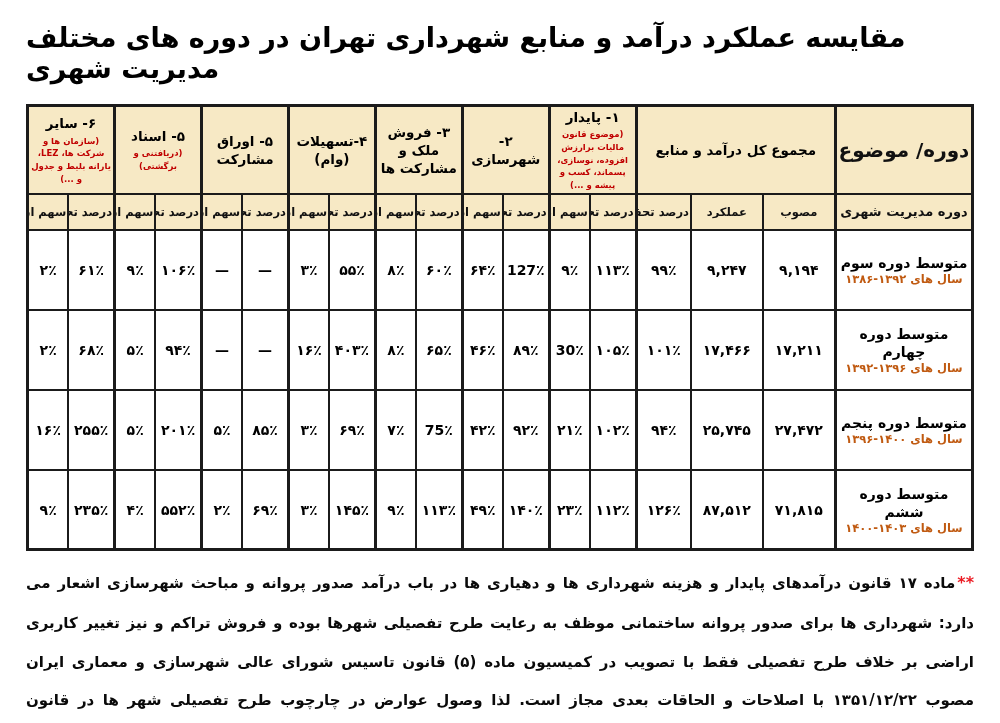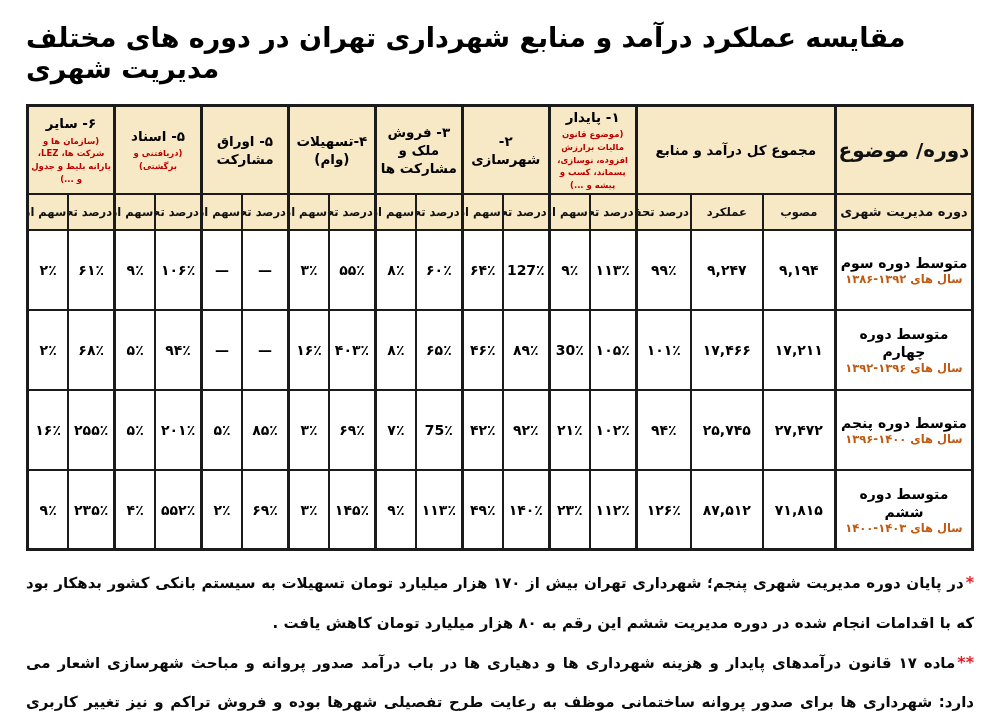--- a/index.html
+++ b/index.html
@@ -216,16 +216,15 @@
         <td class="v">۲٪</td>
         <td class="v gs">۵۵۲٪</td>
         <td class="v">۴٪</td>
         <td class="v gs">۲۳۵٪</td>
         <td class="v">۹٪</td>
       </tr>
     </tbody>
   </table>
 
   <div class="footnotes">
-    <p class="fn"><span class="fmark">*</span><span>در پایان دوره مدیریت شهری پنجم؛ شهرداری تهران بیش از ۱۷۰ هزار میلیارد تومان تسهیلات به سیستم بانکی کشور بدهکار بود که با اقدامات انجام شده در دوره مدیریت ششم این رقم به ۸۰ هزار میلیارد تومان کاهش یافت .</span></p>
     <p class="fn"><span class="fmark">**</span><span>ماده ۱۷ قانون درآمدهای پایدار و هزینه شهرداری ها و دهیاری ها در باب درآمد صدور پروانه و مباحث شهرسازی اشعار می دارد: شهرداری ها برای صدور پروانه ساختمانی موظف به رعایت طرح تفصیلی شهرها بوده و فروش تراکم و نیز تغییر کاربری اراضی بر خلاف طرح تفصیلی فقط با تصویب در کمیسیون ماده (۵) قانون تاسیس شورای عالی شهرسازی و معماری ایران مصوب ۱۳۵۱/۱۲/۲۲ با اصلاحات و الحاقات بعدی مجاز است. لذا وصول عوارض در چارچوب طرح تفصیلی شهر ها در قانون درآمدهای پایدار شهرداری ها تصریح گردیده است و درآمد در حوزه صدور پروانه بر اساس بودجه مصوب شورا بوده و روال دوره های مدیریت شهری نیز بوده است که در جدول فوق ارائه گردیده است.</span></p>
   </div>
 </div>
 
 </body></html>

